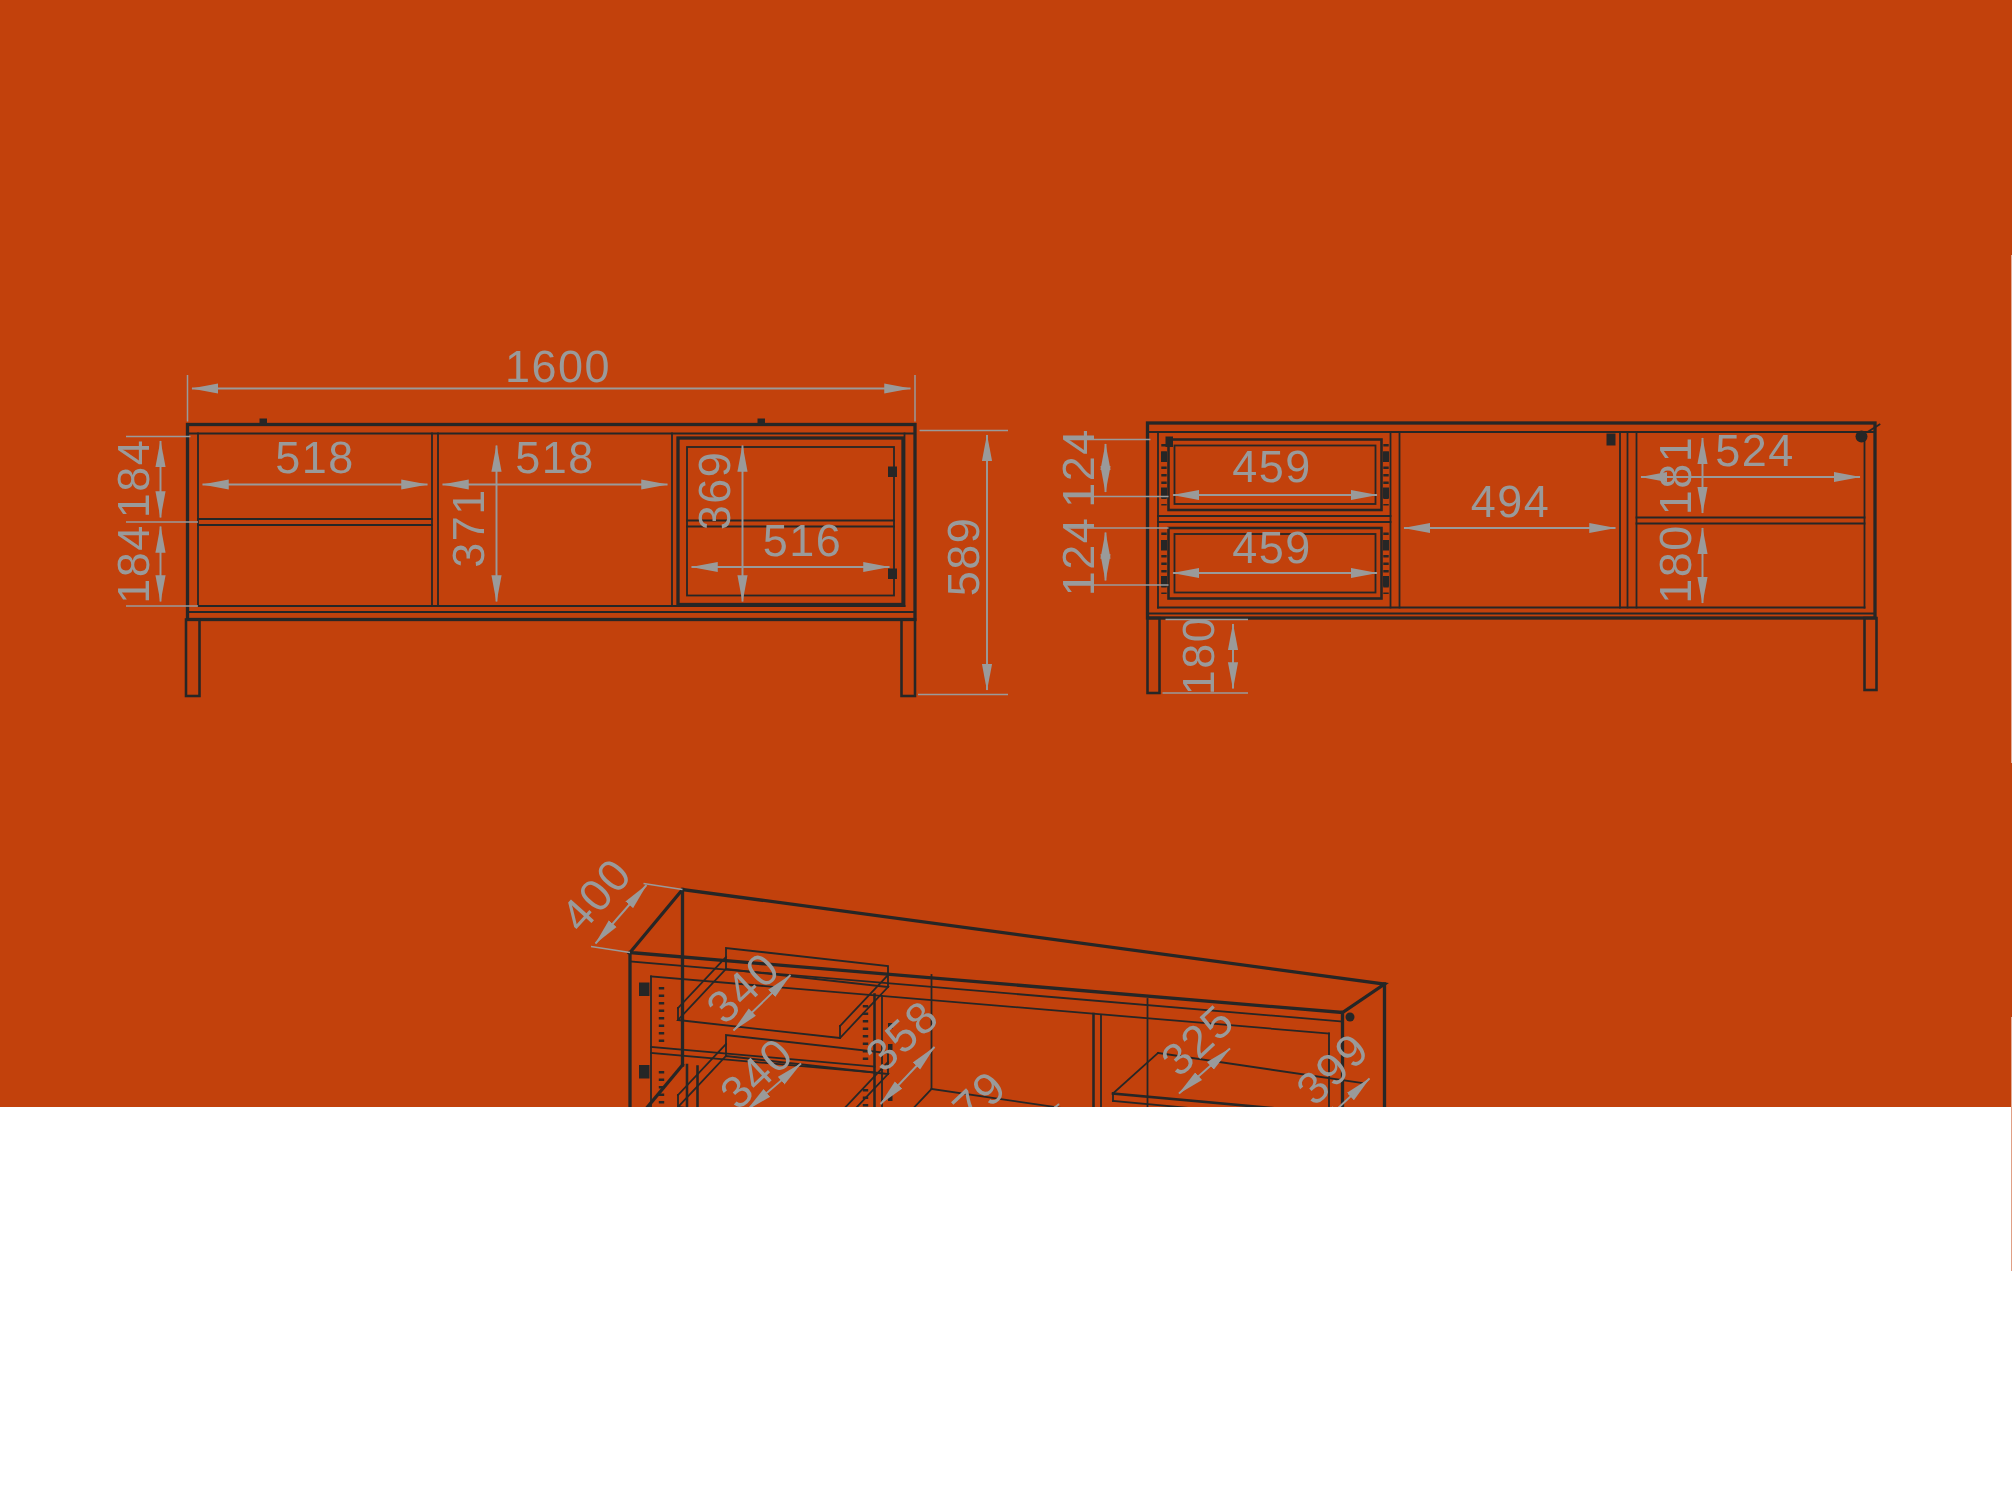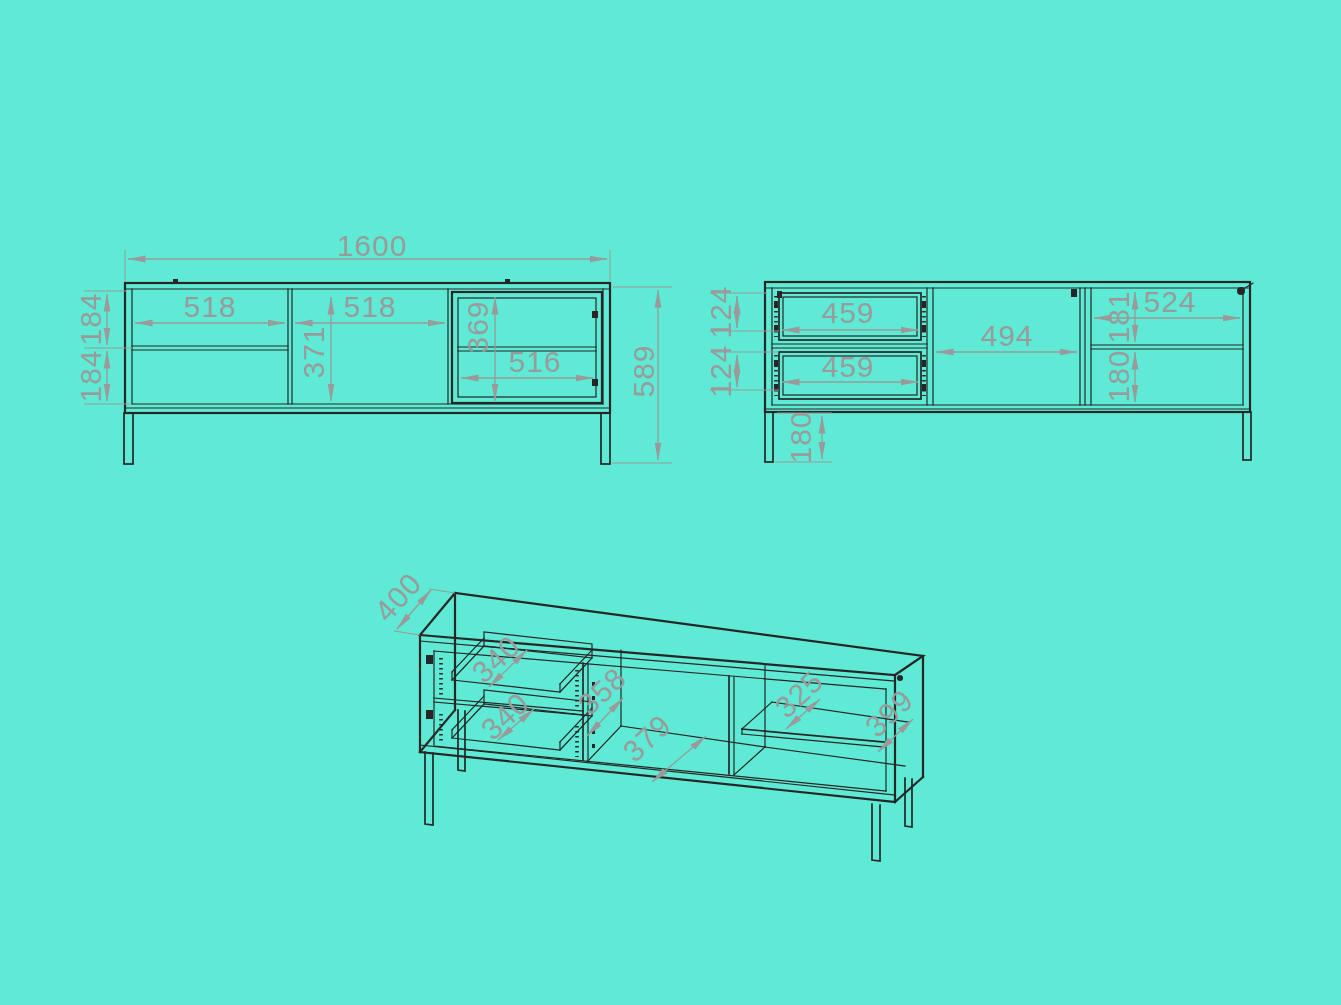--- a/index.html
+++ b/index.html
@@ -1,16 +1,16 @@
 <!DOCTYPE html>
 <html><head>
 <meta charset="utf-8">
 <style>
   html,body{margin:0;padding:0;background:#ffffff;}
-  .stage{width:1341px;height:1005px;position:relative;background:#5eead4;overflow:hidden;}
+  .stage{width:1341px;height:738px;position:relative;background:#c2410c;overflow:hidden;}
   svg{display:block;}
   .o2{stroke:#262626;stroke-width:2.2;fill:none;stroke-linecap:square;}
   .o15{stroke:#262626;stroke-width:1.7;fill:none;stroke-linecap:square;}
   .o1{stroke:#262626;stroke-width:1.2;fill:none;stroke-linecap:square;}
   .dim{stroke:#9a9a9a;stroke-width:1.3;fill:none;marker-start:url(#ah);marker-end:url(#ah);}
   .ext{stroke:#9a9a9a;stroke-width:1;fill:none;}
   .dot{stroke:#262626;stroke-width:3.6;stroke-dasharray:1.6 3.4;fill:none;}
   .blk{fill:#262626;stroke:none;}
   text{fill:#9a9a9a;font-family:"Liberation Sans",sans-serif;font-size:30px;
        letter-spacing:1px;text-anchor:middle;dominant-baseline:central;}

